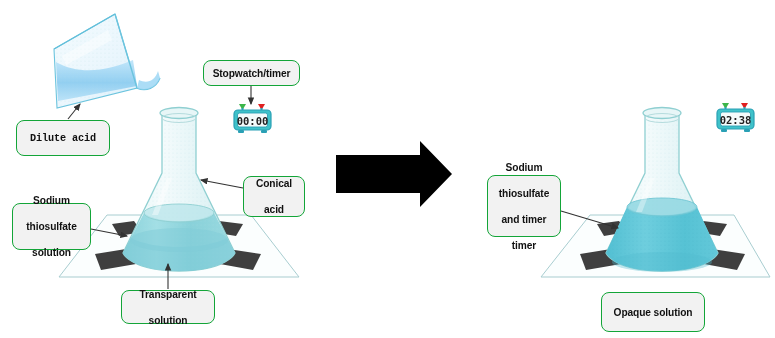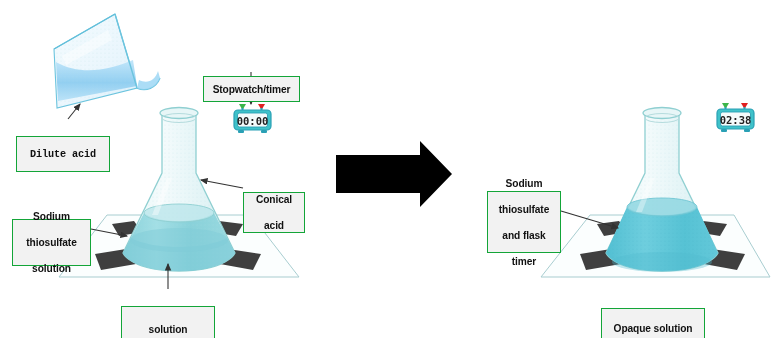--- a/index.html
+++ b/index.html
@@ -22,32 +22,31 @@
     left: 0;
     top: 0;
     width: 775px;
     height: 338px;
   }
   .callout {
     position: absolute;
     box-sizing: border-box;
     background: #f2f2f2;
     border: 1.6px solid #13a538;
-    border-radius: 0;
+    border-radius: 8px;
     color: #111111;
     font-weight: bold;
     font-size: 10.2px;
     line-height: 13px;
     text-align: center;
     display: flex;
     align-items: center;
     justify-content: center;
     padding: 2px 5px;
     letter-spacing: -0.1px;
-    margin-top: 16px;
   }
   .callout span { display: block; width: 100%; }
   #cal-dilute-acid   { left: 16px;  top: 120px; width: 94px;  height: 36px; font-family: Liberation Mono, monospace; }
   #cal-stopwatch     { left: 203px; top: 60px;  width: 97px;  height: 26px; }
   #cal-sodium-left   { left: 12px;  top: 203px; width: 79px;  height: 47px; }
   #cal-conical-flask { left: 243px; top: 176px; width: 62px;  height: 41px; }
   #cal-transparent   { left: 121px; top: 290px; width: 94px;  height: 34px; }
   #cal-sodium-right  { left: 487px; top: 175px; width: 74px;  height: 62px; }
   #cal-opaque        { left: 601px; top: 292px; width: 104px; height: 40px; }
 </style>
@@ -226,30 +225,30 @@
 
   <div id="cal-conical-flask" class="callout">
     <span>
       <span>Conical</span><br>
       <span>acid</span>
     </span>
   </div>
 
   <div id="cal-transparent" class="callout">
     <span>
-      <br>
+      <span>Transparent</span><br>
       <span>solution</span>
     </span>
   </div>
 
   <div id="cal-sodium-right" class="callout">
     <span>
       <span>Sodium</span><br>
       <span>thiosulfate</span><br>
-      <span>and flask</span><br>
+      <span>and timer</span><br>
       <span>timer</span>
     </span>
   </div>
 
   <div id="cal-opaque" class="callout">
     <span>Opaque solution</span>
   </div>
 
 </div>
 

